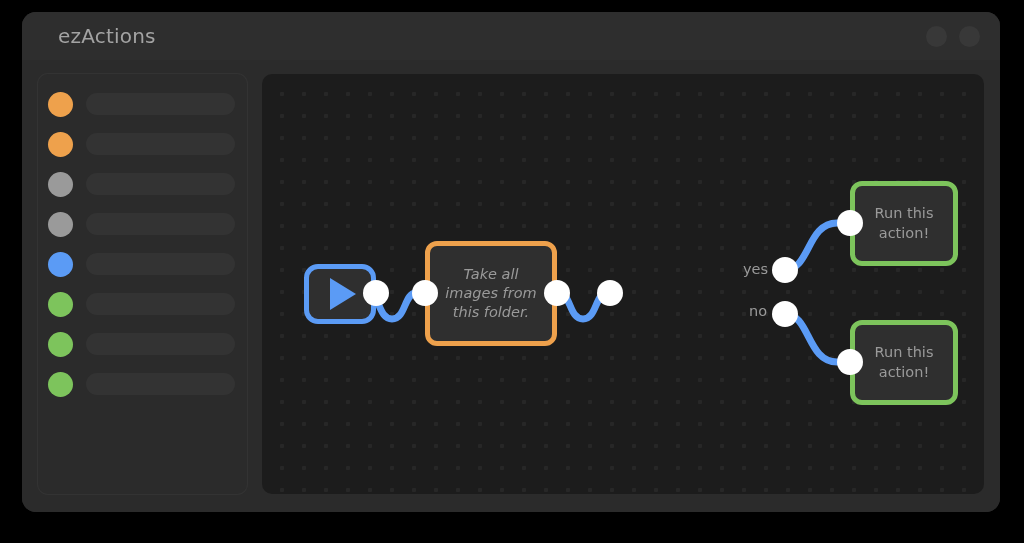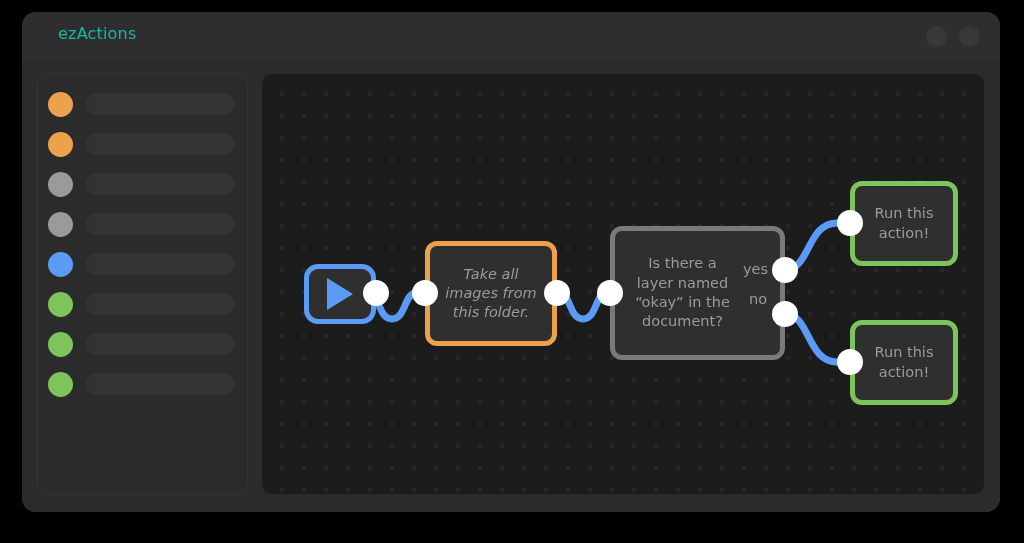--- a/index.html
+++ b/index.html
@@ -39,22 +39,22 @@
     top: 0;
     width: 100%;
     height: 48px;
     background: #2e2e2e;
   }
 
   .app-title {
     position: absolute;
     left: 36px;
     top: 12px;
-    font-size: 16px;
-    color: #14b8a6;
+    font-size: 20px;
+    color: #a3a3a3;
     letter-spacing: 0.2px;
     font-weight: 400;
   }
 
   .win-buttons {
     position: absolute;
     right: 20px;
     top: 14px;
     display: flex;
     gap: 12px;
@@ -143,20 +143,21 @@
   }
 
   
   .node {
     position: absolute;
     box-sizing: border-box;
     background: #2f2f2f;
     border-radius: 12px;
     display: flex;
     align-items: center;
+    justify-content: center;
     text-align: center;
     color: #9a9a9a;
     font-size: 14.5px;
     line-height: 1.33;
     padding: 8px 12px;
   }
 
   .node-start {
     border: 5px solid #5b9bf5;
     border-radius: 14px;
@@ -266,29 +267,26 @@
           <span class="play-icon"></span>
         </div>
         <div class="port" style="left:101px; top:206px;"></div>
 
         <div class="node node-orange" style="left:163px; top:167px; width:132px; height:105px;">
           <span>Take all images from this folder.</span>
         </div>
         <div class="port" style="left:150px; top:206px;"></div>
         <div class="port" style="left:282px; top:206px;"></div>
 
-        <div class="node node-gray" style="left:348px; top:152px; width:175px; height:134px; justify-content:flex-start; padding-left:18px; padding-right:48px;">
-          <span>Is there a layer named “okay” in the document?</span>
-        </div>
         <div class="port" style="left:335px; top:206px;"></div>
 
         <div class="port-label" style="left:481px; top:187px;text-align:right;">yes</div>
         <div class="port" style="left:510px; top:183px;"></div>
 
-        <div class="port-label" style="left:487px; top:217px;">no</div>
+        <div class="port-label" style="left:487px; top:229px;">no</div>
         <div class="port" style="left:510px; top:227px;"></div>
 
         <div class="node node-green" style="left:588px; top:107px; width:108px; height:85px;">
           <span>Run this action!</span>
         </div>
         <div class="port" style="left:575px; top:136px;"></div>
 
         <div class="node node-green" style="left:588px; top:246px; width:108px; height:85px;">
           <span>Run this action!</span>
         </div>

